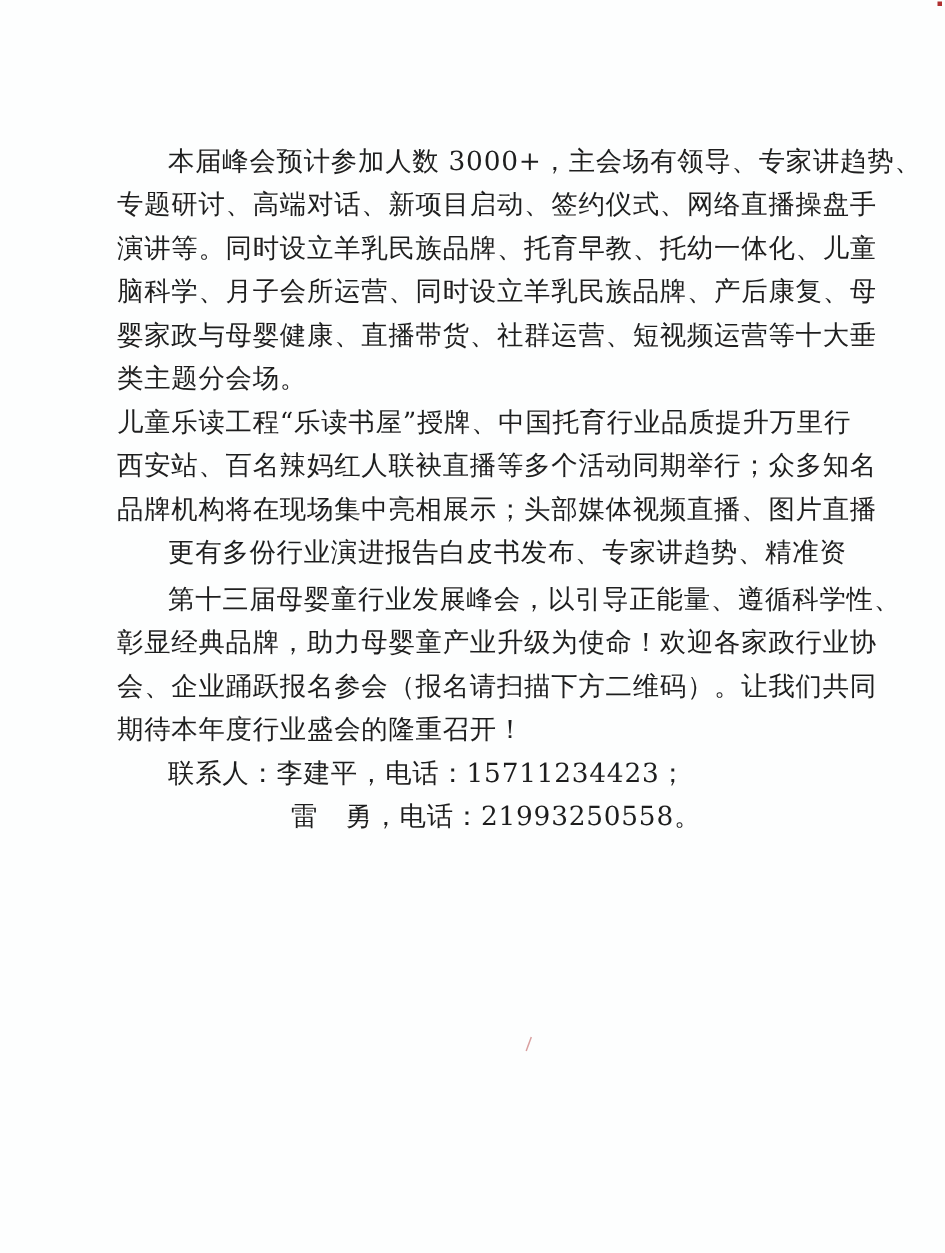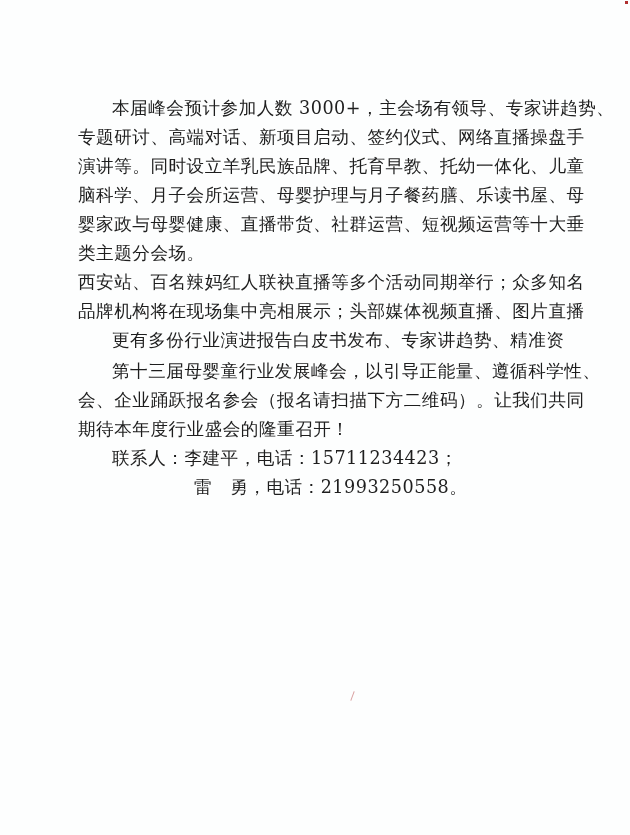--- a/index.html
+++ b/index.html
@@ -63,38 +63,40 @@
 
 <div class="page">
   <div class="corner-dot"></div>
 
   <div class="doc-body">
 
     <div>
       <span class="line indent">本届峰会预计参加人数 3000+，主会场有领导、专家讲趋势、</span>
       <span class="line">专题研讨、高端对话、新项目启动、签约仪式、网络直播操盘手</span>
       <span class="line">演讲等。同时设立羊乳民族品牌、托育早教、托幼一体化、儿童</span>
-      <span class="line">脑科学、月子会所运营、母婴护理与月子餐药膳、乐读书屋、母</span>
+      <span class="line">脑科学、月子会所运营、同时设立羊乳民族品牌、产后康复、母</span>
       <span class="line">婴家政与母婴健康、直播带货、社群运营、短视频运营等十大垂</span>
       <span class="line">类主题分会场。</span>
     </div>
 
     <div>
+      <span class="line">儿童乐读工程“乐读书屋”授牌、中国托育行业品质提升万里行</span>
       <span class="line">西安站、百名辣妈红人联袂直播等多个活动同期举行；众多知名</span>
       <span class="line">品牌机构将在现场集中亮相展示；头部媒体视频直播、图片直播</span>
     </div>
 
     <div>
       <span class="line indent">更有多份行业演进报告白皮书发布、专家讲趋势、精准资</span>
     </div>
 
     <div class="gap-small"></div>
 
     <div>
       <span class="line indent">第十三届母婴童行业发展峰会，以引导正能量、遵循科学性、</span>
+      <span class="line">彰显经典品牌，助力母婴童产业升级为使命！欢迎各家政行业协</span>
       <span class="line">会、企业踊跃报名参会（报名请扫描下方二维码）。让我们共同</span>
       <span class="line">期待本年度行业盛会的隆重召开！</span>
     </div>
 
     <div>
       <span class="line indent"><span>联系人：</span><span>李建平</span><span>，电话：</span><span>15711234423</span><span>；</span></span>
       <span class="line contact-indent"><span>雷　勇</span><span>，电话：</span><span>21993250558</span><span>。</span></span>
     </div>
   </div>
 

